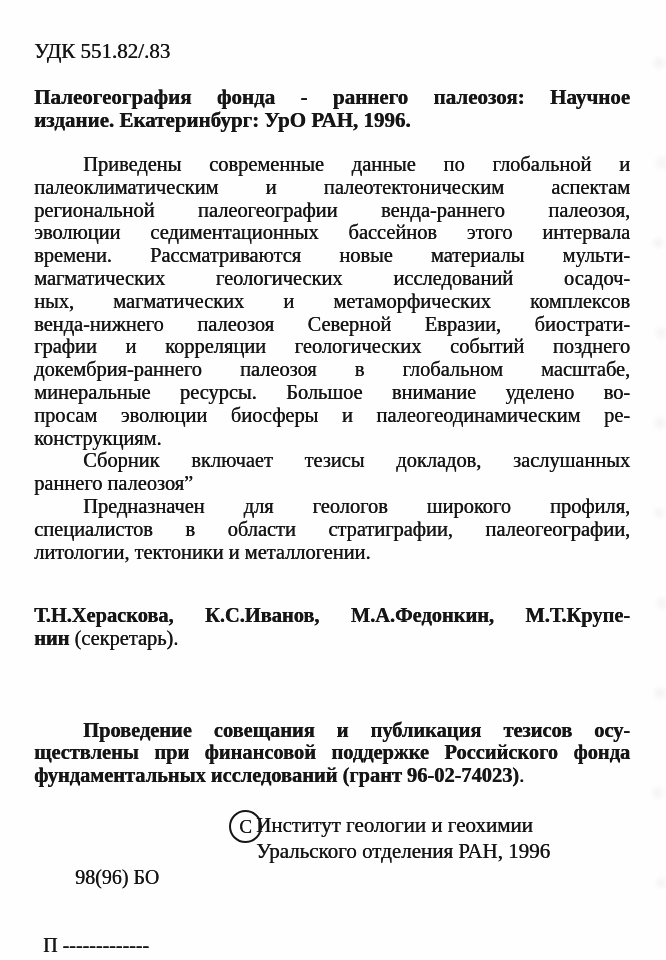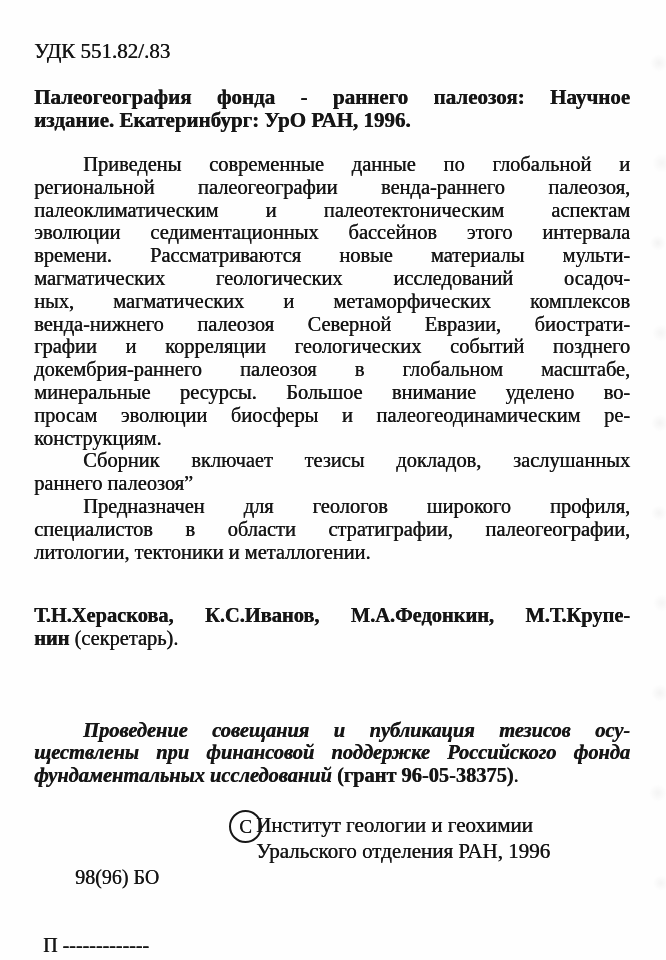--- a/index.html
+++ b/index.html
@@ -69,21 +69,21 @@
     letter-spacing: -0.05px;
   }
   #funding {
     top: 719px;
     font-size: 20.5px;
     line-height: 22.4px;
     letter-spacing: -0.05px;
   }
   .seg-r { font-weight: normal; font-style: normal; }
   .seg-b { font-weight: bold;   font-style: normal; }
-  .seg-i { font-weight: bold;   font-style: italic; }
+  .seg-i { font-weight: bold;   }
 
   #code-block {
     position: absolute;
     left: 43px;
     top: 814px;
     font-size: 20px;
     line-height: 22.5px;
     white-space: pre;
   }
   #code-block .l1 { padding-left: 32px; margin-top: 7px; }
@@ -116,22 +116,22 @@
   <div id="udk" class="col">УДК 551.82/.83</div>
 
   <div id="title" class="col">
       <div class="jline">Палеогеография фонда - раннего палеозоя: Научное</div>
       <div class="jline lastline">издание. Екатеринбург: УрО РАН, 1996.</div>
     </div>
 
   <div id="body-text" class="col">
     <div>
         <div class="jline indent">Приведены современные данные по глобальной и</div>
+        <div class="jline">палеоклиматическим и палеотектоническим аспектам</div>
         <div class="jline">региональной палеогеографии венда-раннего палеозоя,</div>
-        <div class="jline">палеоклиматическим и палеотектоническим аспектам</div>
         <div class="jline">эволюции седиментационных бассейнов этого интервала</div>
         <div class="jline">времени. Рассматриваются новые материалы мульти-</div>
         <div class="jline">магматических геологических исследований осадоч-</div>
         <div class="jline">ных, магматических и метаморфических комплексов</div>
         <div class="jline">венда-нижнего палеозоя Северной Евразии, биострати-</div>
         <div class="jline">графии и корреляции геологических событий позднего</div>
         <div class="jline">докембрия-раннего палеозоя в глобальном масштабе,</div>
         <div class="jline">минеральные ресурсы. Большое внимание уделено во-</div>
         <div class="jline">просам эволюции биосферы и палеогеодинамическим ре-</div>
         <div class="jline lastline">конструкциям.</div>
@@ -148,21 +148,21 @@
   </div>
 
   <div id="editorial" class="col">
       <div class="jline"><span class="seg-b">Т.Н.Хераскова, К.С.Иванов, М.А.Федонкин, М.Т.Крупе-</span></div>
       <div class="jline lastline"><span class="seg-b">нин </span><span class="seg-r">(секретарь).</span></div>
     </div>
 
   <div id="funding" class="col">
       <div class="jline indent"><span class="seg-i">Проведение совещания и публикация тезисов осу-</span></div>
       <div class="jline"><span class="seg-i">ществлены при финансовой поддержке Российского фонда</span></div>
-      <div class="jline lastline"><span class="seg-i">фундаментальных исследований </span><span class="seg-b">(грант 96-05-38375)</span><span class="seg-r">.</span></div>
+      <div class="jline lastline"><span class="seg-i">фундаментальных исследований </span><span class="seg-b">(грант 96-02-74023)</span><span class="seg-r">.</span></div>
     </div>
 
   <div id="code-block">
     <div class="l1">98(96) БО</div>
     <div class="l2">П -------------</div>
     
   </div>
 
   <div id="copyright-circle">C</div>
 

